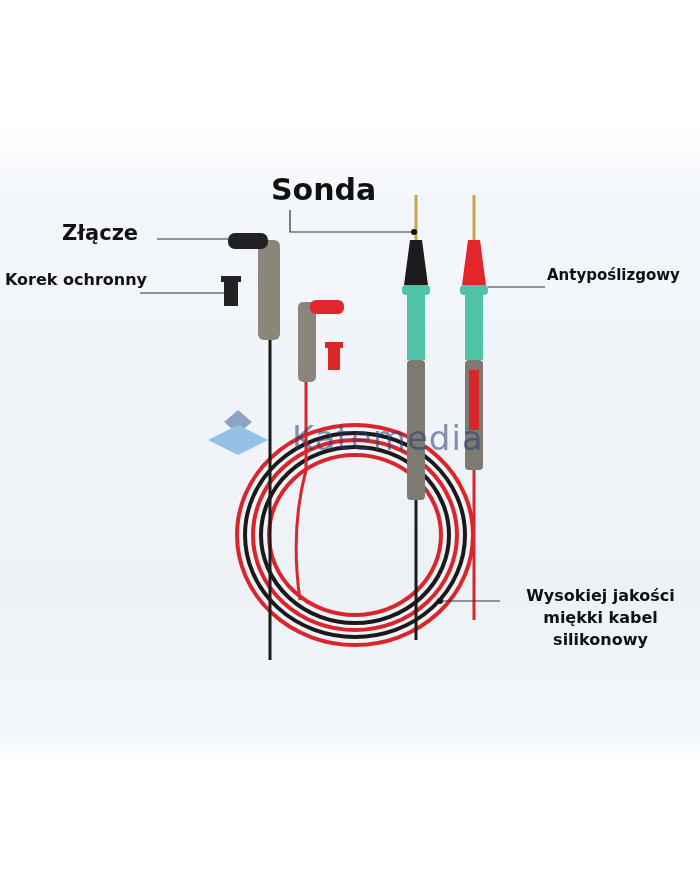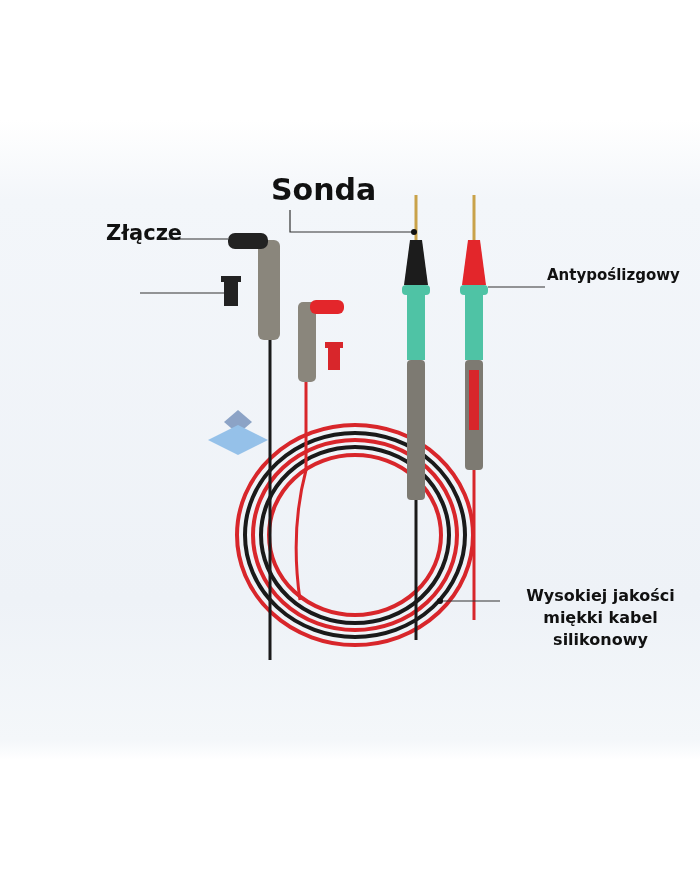--- a/index.html
+++ b/index.html
@@ -1,21 +1,21 @@
 <!DOCTYPE html>
 <html><head>
 <meta charset="utf-8">
 <style>
   html,body{margin:0;padding:0;background:#fff;}
   .canvas{position:relative;width:700px;height:869px;overflow:hidden;
     background:linear-gradient(#ffffff 0px,#ffffff 120px,#f3f6fa 200px,#eef2f7 600px,#f4f7fa 740px,#ffffff 760px,#ffffff 869px);
     font-family:"DejaVu Sans","Liberation Sans",sans-serif;}
   .lbl{position:absolute;color:#111;font-weight:bold;}
   #title-sonda{left:238px;top:172px;font-size:30px;margin-left:33px;}
-  #lbl-zlacze{left:62px;top:221px;font-size:21px;margin-left:44px;}
+  #lbl-zlacze{left:62px;top:221px;font-size:21px;}
   #lbl-korek{left:5px;top:270px;font-size:16px;}
   #lbl-anty{left:547px;top:265px;font-size:15px;text-align:left;width:150px;line-height:20px;}
   #lbl-kabel{left:498px;top:585px;font-size:16px;text-align:center;width:205px;line-height:22px;}
   svg.art{position:absolute;left:0;top:0;}
   .wm{position:absolute;left:292px;top:418px;font-size:34px;color:rgba(40,60,110,0.55);font-family:"DejaVu Sans",sans-serif;letter-spacing:1px;}
 </style>
 </head>
 <body>
 
 <div class="canvas">
@@ -67,21 +67,23 @@
     <circle cx="440" cy="601" r="3" fill="#111"></circle>
 
     <g opacity="0.6">
       <polygon points="238,410 252,422 238,434 224,422" fill="#4a6fa5"></polygon>
       <polygon points="238,425 268,440 238,455 208,440" fill="#5aa0e0"></polygon>
     </g>
   </svg>
 
   <div class="lbl" id="title-sonda">Sonda</div>
   <div class="lbl" id="lbl-zlacze">Złącze</div>
+  <div class="lbl" id="lbl-korek">Korek ochronny</div>
   <div class="lbl" id="lbl-anty">
     <div>Antypoślizgowy</div>
   </div>
   <div class="lbl" id="lbl-kabel">
     <div>Wysokiej jakości</div>
     <div>miękki kabel</div>
     <div>silikonowy</div>
   </div>
+  <div class="wm">Katemedia</div>
 </div>
 
 </body></html>

